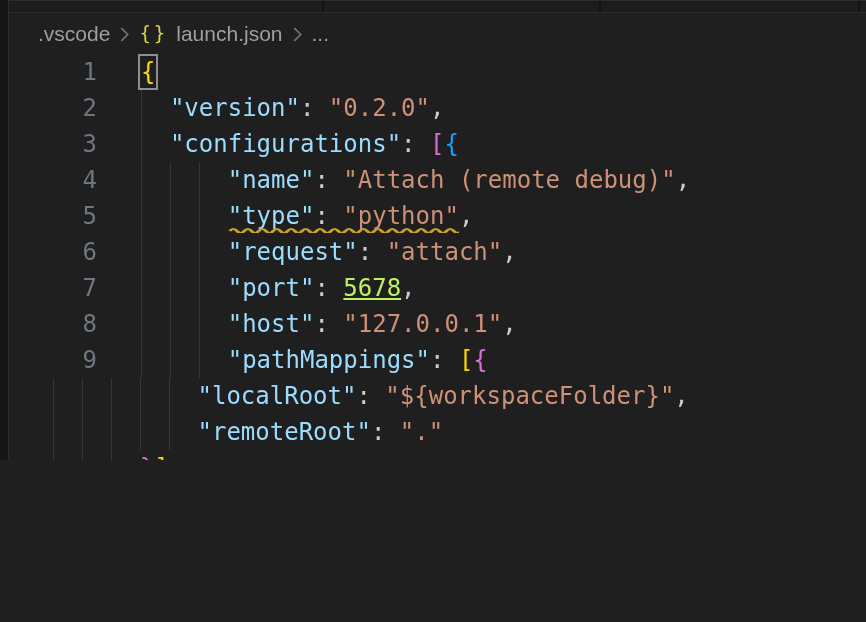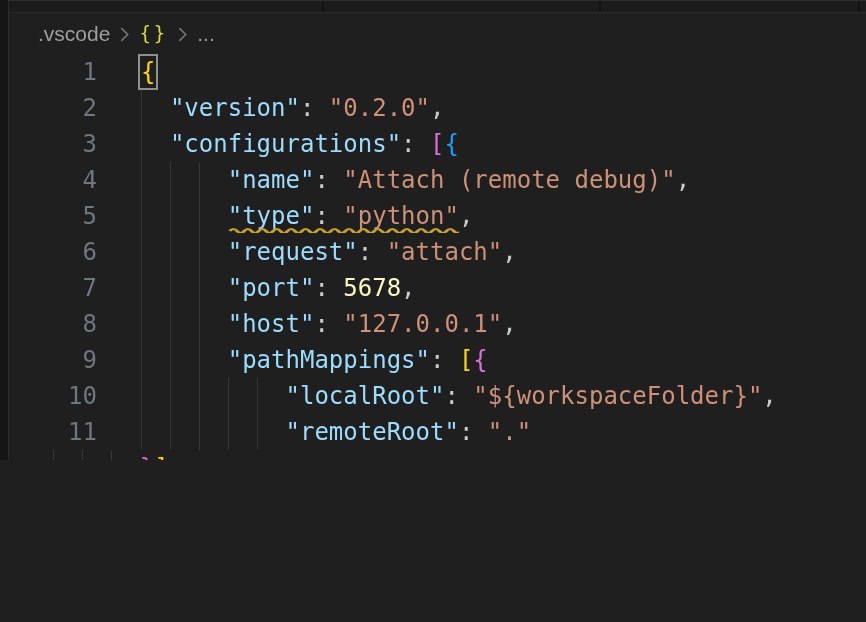--- a/index.html
+++ b/index.html
@@ -24,21 +24,21 @@
              letter-spacing:3px;transform:translateY(-1px);}
   
   .editor{position:absolute;left:9px;top:54px;width:857px;}
   .line{display:flex;height:36px;}
   .ln{flex:none;width:88px;text-align:right;font-size:24px;line-height:36px;color:#6e7681;}
   .code{flex:1;margin-left:44px;position:relative;font-size:24px;line-height:36px;
         white-space:pre;box-sizing:border-box;}
   .line.current .ln{color:#c6c6c6;}
   .line.current .code{border-top:1px solid #2e2e2e;border-bottom:1px solid #2e2e2e;}
   .guide{position:absolute;top:0;bottom:0;width:1px;background:#373737;}
-  .tk-key{color:#9cdcfe;} .tk-str{color:#ce9178;} .tk-num{color:#fef9c3;}
+  .tk-key{color:#9cdcfe;} .tk-str{color:#ce9178;} .tk-num{color:#bef264;text-decoration:underline;}
   .tk-pun{color:#cccccc;} .tk-ws{color:#cccccc;}
   .tk-b1{color:#ffd700;} .tk-b2{color:#da70d6;} .tk-b3{color:#179fff;}
   .boxed{position:relative;}
   .boxed::after{content:"";position:absolute;left:-3px;right:-3px;top:-4px;bottom:-4px;
                 border:2px solid #8f8f8f;pointer-events:none;}
   .cursor{display:inline-block;width:3px;height:31px;background:#c2c2c2;
           vertical-align:-6px;margin-left:4px;}
   .squiggle{position:relative;}
   .wave{position:absolute;left:0;bottom:-3px;height:7px;}
   .wave path{fill:none;stroke:#c9a227;stroke-width:2px;}
@@ -56,20 +56,21 @@
     <div class="tab-sep" style="left:849px"></div>
   </div>
 
   <div class="breadcrumbs">
     <span class="bc-item">.vscode</span>
     <svg class="chev" viewBox="0 0 10 16">
       <path d="M2 2 L8 8 L2 14"></path>
       </svg>
     <span class="bc-file">
       <span class="json-icon">{}</span>
+      <span>launch.json</span>
     </span>
     <svg class="chev" viewBox="0 0 10 16">
       <path d="M2 2 L8 8 L2 14"></path>
       </svg>
     <span class="bc-item">...</span>
   </div>
 
   <div class="editor" id="code-lines">
       <div class="line">
         <span class="ln">1</span>
@@ -103,25 +104,23 @@
       </div>
       <div class="line">
         <span class="ln">8</span>
         <span class="code"><i class="guide" style="left: 0ch;"></i><i class="guide" style="left: 2ch;"></i><i class="guide" style="left: 4ch;"></i><span class="tk-ws">      </span><span class="tk-key">"host"</span><span class="tk-pun">: </span><span class="tk-str">"127.0.0.1"</span><span class="tk-pun">,</span></span>
       </div>
       <div class="line">
         <span class="ln">9</span>
         <span class="code"><i class="guide" style="left: 0ch;"></i><i class="guide" style="left: 2ch;"></i><i class="guide" style="left: 4ch;"></i><span class="tk-ws">      </span><span class="tk-key">"pathMappings"</span><span class="tk-pun">: </span><span class="tk-b1">[</span><span class="tk-b2">{</span></span>
       </div>
       <div class="line">
-        <span class="ln">10</span>
         <span class="code"><i class="guide" style="left: 0ch;"></i><i class="guide" style="left: 2ch;"></i><i class="guide" style="left: 4ch;"></i><i class="guide" style="left: 6ch;"></i><i class="guide" style="left: 8ch;"></i><span class="tk-ws">          </span><span class="tk-key">"localRoot"</span><span class="tk-pun">: </span><span class="tk-str">"${workspaceFolder}"</span><span class="tk-pun">,</span></span>
       </div>
       <div class="line">
-        <span class="ln">11</span>
         <span class="code"><i class="guide" style="left: 0ch;"></i><i class="guide" style="left: 2ch;"></i><i class="guide" style="left: 4ch;"></i><i class="guide" style="left: 6ch;"></i><i class="guide" style="left: 8ch;"></i><span class="tk-ws">          </span><span class="tk-key">"remoteRoot"</span><span class="tk-pun">: </span><span class="tk-str">"."</span></span>
       </div>
       <div class="line">
         <span class="code"><i class="guide" style="left: 0ch;"></i><i class="guide" style="left: 2ch;"></i><i class="guide" style="left: 4ch;"></i><span class="tk-ws">      </span><span class="tk-b2">}</span><span class="tk-b1">]</span></span>
       </div>
       <div class="line">
         <span class="ln">13</span>
         <span class="code"><i class="guide" style="left: 0ch;"></i><span class="tk-ws">  </span><span class="tk-b3">}</span><span class="tk-b2">]</span></span>
       </div>
       <div class="line current">

